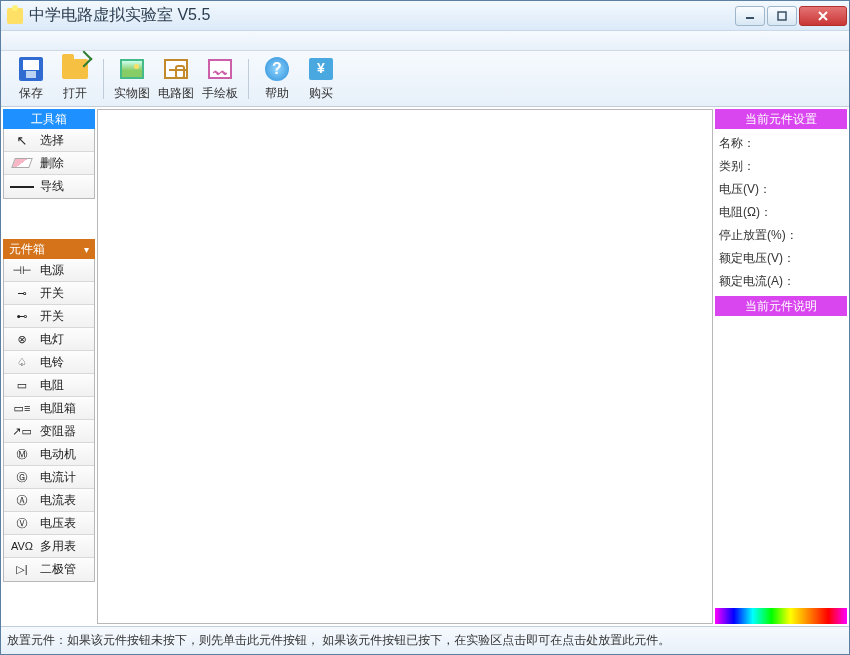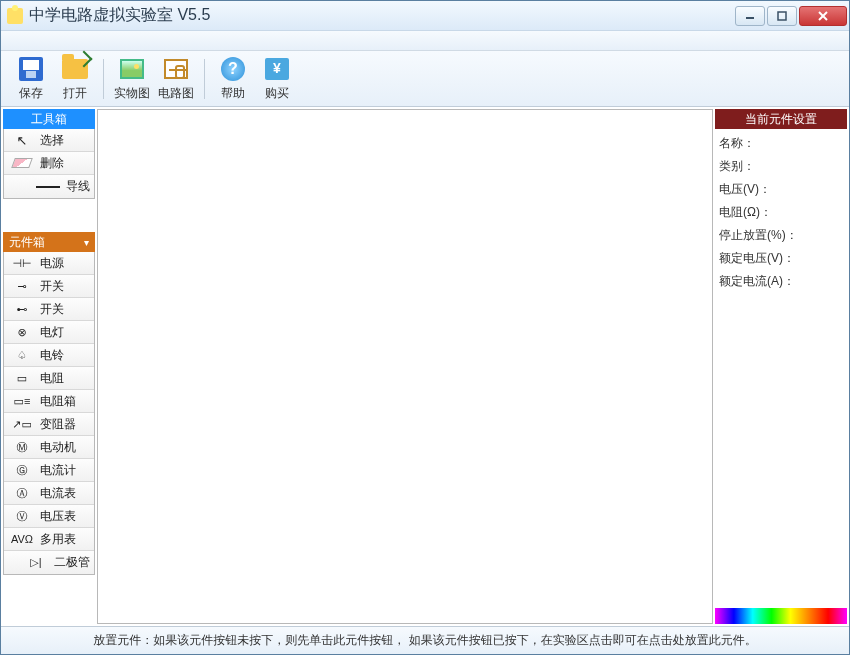--- a/index.html
+++ b/index.html
@@ -22,41 +22,41 @@
 
 
 .toolbar { height: 56px; background: linear-gradient(#f6fafe,#e7f0f9); display:flex; align-items:center; padding: 2px 8px; gap: 0; border-bottom:1px solid #c0ccd8; }
 .tool-btn { width: 44px; height: 52px; display:flex; flex-direction:column; align-items:center; justify-content:center; gap:2px; border-radius:3px; }
 .tool-btn .icon { width: 28px; height: 28px; display:flex; align-items:center; justify-content:center; }
 .tool-btn .label { font-size: 12px; color:#333; }
 .tool-sep { width:1px; height:40px; background:#c0ccd8; margin: 0 6px; }
 
 
 .main { flex:1; display:flex; background:#fff; border-top: 0; padding: 2px; gap:2px; min-height:0; }
-.left-panel { width: 92px; display:flex; flex-direction:column; gap:19px; }
+.left-panel { width: 92px; display:flex; flex-direction:column; gap:8px; }
 .panel-header { background:#1e90ff; color:#fff; display:flex; align-items:center; justify-content:center; height:20px; font-size:12px; }
-.panel-header.orange { background:#7f1d1d; }
+.panel-header.orange { background:#d946ef; }
 .panel-header.brown { background:#d4731a; color:#fff; justify-content:space-between; padding: 0 6px; }
 .panel-header.brown .chev { font-size:10px; }
 
 .tool-list, .comp-list { border:1px solid #b8b8b8; border-top:none; background:#c4b5fd; }
 .tool-list .row, .comp-list .row { height:23px; border-bottom:1px solid #d8d8d8; display:flex; align-items:center; padding:0 4px; gap:4px; cursor:default; background:linear-gradient(#fdfdfd,#f1f1f1); }
-.tool-list .row:last-child, .comp-list .row:last-child { border-bottom:none;justify-content:flex-end; }
+.tool-list .row:last-child, .comp-list .row:last-child { border-bottom:none; }
 .row .sym { width:28px; height:16px; display:flex; align-items:center; justify-content:center; font-size:11px; color:#222; }
 .row .txt { font-size:12px; color:#222; }
 
 .canvas { flex:1; border:1px solid #b8b8b8; background:#fff; }
 
 .right-panel { width:132px; display:flex; flex-direction:column; gap:2px; }
 .props { padding: 4px 4px; font-size:12px; display:flex; flex-direction:column; gap:6px; color:#333; }
 .props .line { white-space:nowrap; }
 .color-strip { height: 16px; background: linear-gradient(90deg, #ff00ff, #0000ff, #00ffff, #00ff00, #ffff00, #ff8000, #ff0000, #ff00ff); margin-top:auto; }
 
 
-.statusbar { background: linear-gradient(#f6fafe,#e7f0f9); border-top:1px solid #c0ccd8; padding: 4px 6px; font-size:12px; color:#333; line-height:1.6;text-align:center; }
+.statusbar { background: linear-gradient(#f6fafe,#e7f0f9); border-top:1px solid #c0ccd8; padding: 4px 6px; font-size:12px; color:#333; line-height:1.6; }
 
 
 .ic-check { width:22px; height:26px; border:1px solid #999; background:#fff; position:relative; border-radius:1px; }
 .ic-check::after { content:""; position:absolute; left:4px; top:8px; width:6px; height:10px; border-right:3px solid #e53935; border-bottom:3px solid #e53935; transform:rotate(40deg); }
 .ic-folder { width:26px; height:20px; background:#f6c143; border-radius:2px; position:relative; }
 .ic-folder::before { content:""; position:absolute; left:0; top:-5px; width:12px; height:6px; background:#f6c143; border-radius:2px 2px 0 0; }
 .ic-folder::after { content:""; position:absolute; right:-2px; top:-6px; width:10px; height:10px; border:2px solid #2e7d32; border-left:none; border-bottom:none; transform:rotate(45deg); }
 .ic-save { width:24px; height:24px; background:#2f6bd0; border-radius:2px; position:relative; }
 .ic-save::before { content:""; position:absolute; left:4px; top:3px; width:16px; height:10px; background:#fff; }
 .ic-save::after { content:""; position:absolute; left:7px; bottom:3px; width:10px; height:7px; background:#bcd3f3; }
@@ -128,20 +128,26 @@
           <div class="ic-photo"></div>
         </div>
         <span class="label">实物图</span>
       </div>
     <div class="tool-btn">
         <div class="icon">
           <div class="ic-circuit"></div>
         </div>
         <span class="label">电路图</span>
       </div>
+    <div class="tool-btn">
+        <div class="icon">
+          <div class="ic-hand"></div>
+        </div>
+        <span class="label">手绘板</span>
+      </div>
     <div class="tool-sep"></div>
     <div class="tool-btn">
         <div class="icon">
           <div class="ic-help">?</div>
         </div>
         <span class="label">帮助</span>
       </div>
     <div class="tool-btn">
         <div class="icon">
           <div class="ic-buy"></div>
@@ -168,21 +174,21 @@
             </div>
           <div class="row">
               <span class="sym">
                 <span class="sym-line"></span>
               </span>
               <span class="txt">导线</span>
             </div>
         </div>
       </div>
 
-      <div style="margin-top:14px">
+      <div style="margin-top:32px">
         <div class="panel-header brown">
             <span>元件箱</span>
             <span class="chev">▾</span>
           </div>
         <div class="comp-list">
           <div class="row">
               <span class="sym">⊣⊢</span>
               <span class="txt">电源</span>
             </div>
           <div class="row">
@@ -247,20 +253,21 @@
       <div class="panel-header orange">当前元件设置</div>
       <div class="props">
         <div class="line">名称：</div>
         <div class="line">类别：</div>
         <div class="line">电压(V)：</div>
         <div class="line">电阻(Ω)：</div>
         <div class="line">停止放置(%)：</div>
         <div class="line">额定电压(V)：</div>
         <div class="line">额定电流(A)：</div>
       </div>
+      <div class="panel-header orange">当前元件说明</div>
       <div style="flex:1"></div>
       <div class="color-strip"></div>
     </div>
   </div>
 
   <div class="statusbar">
     <div>放置元件：如果该元件按钮未按下，则先单击此元件按钮，   如果该元件按钮已按下，在实验区点击即可在点击处放置此元件。</div>
   </div>
 
 </div>

